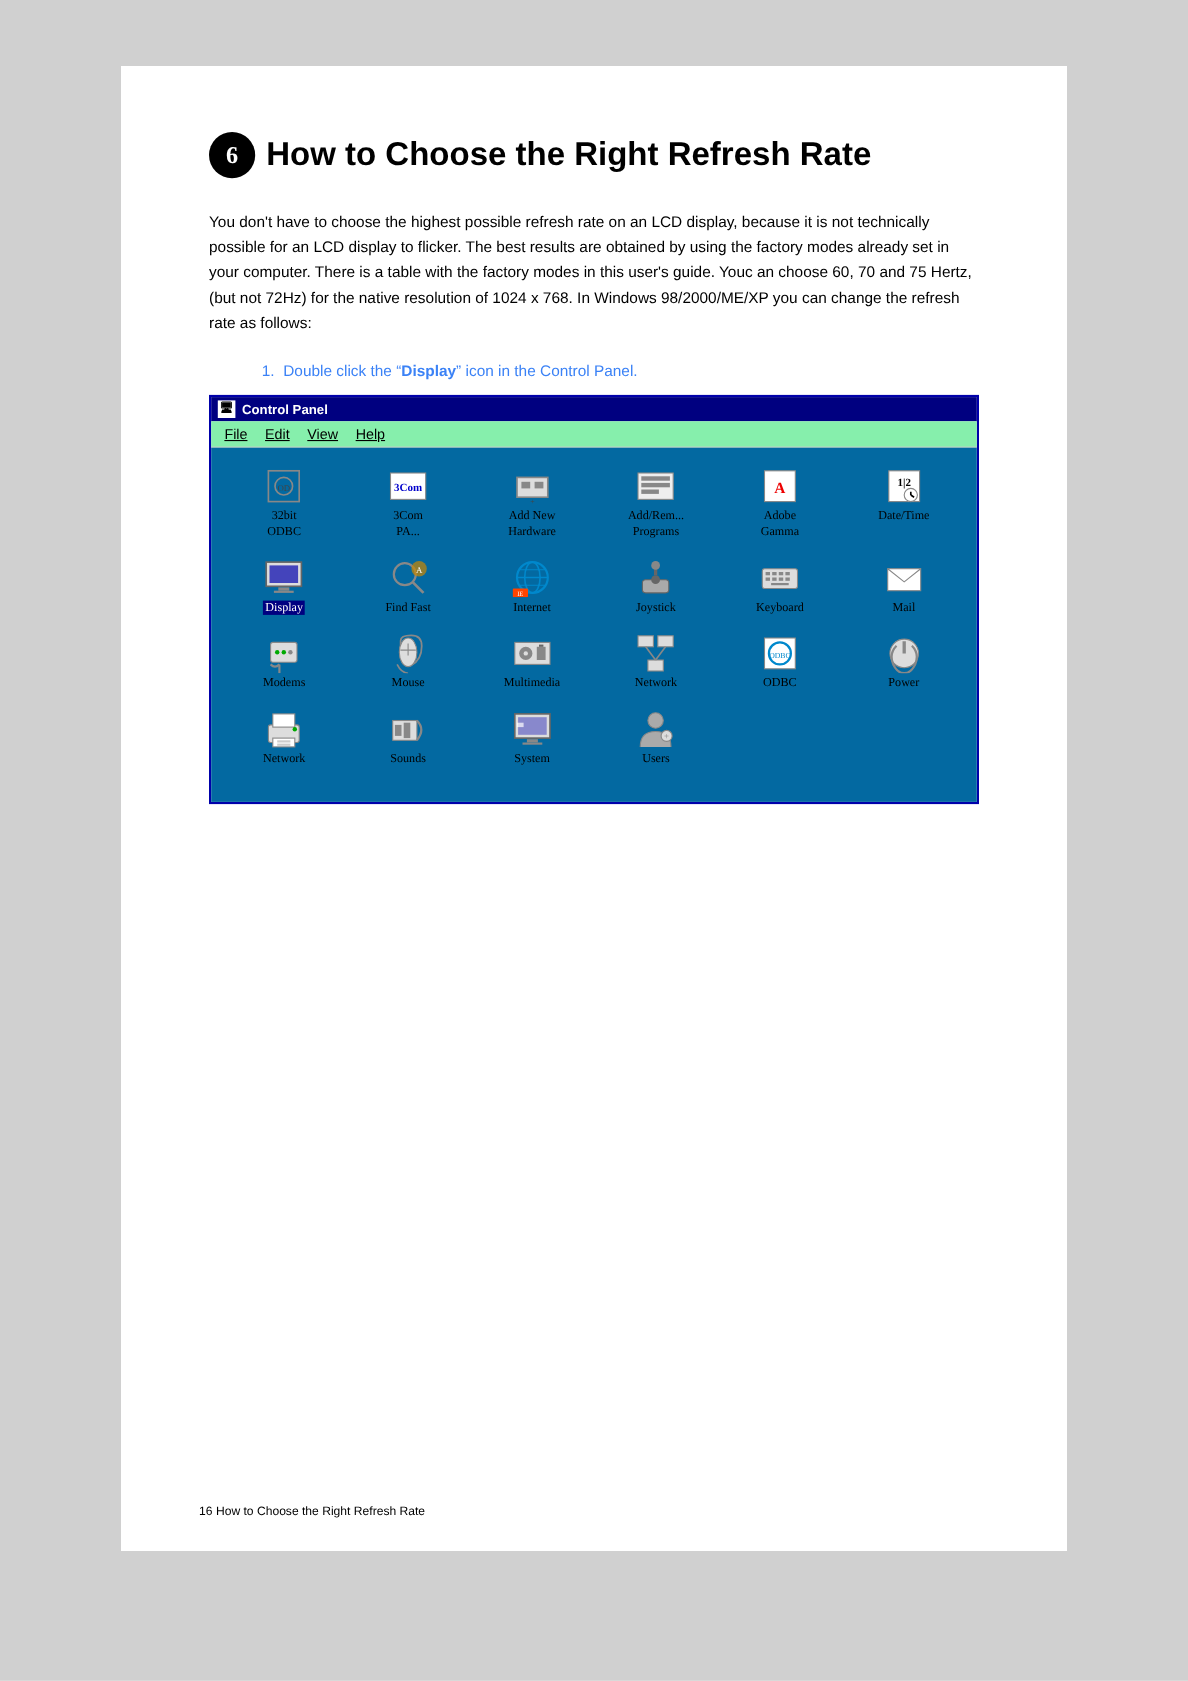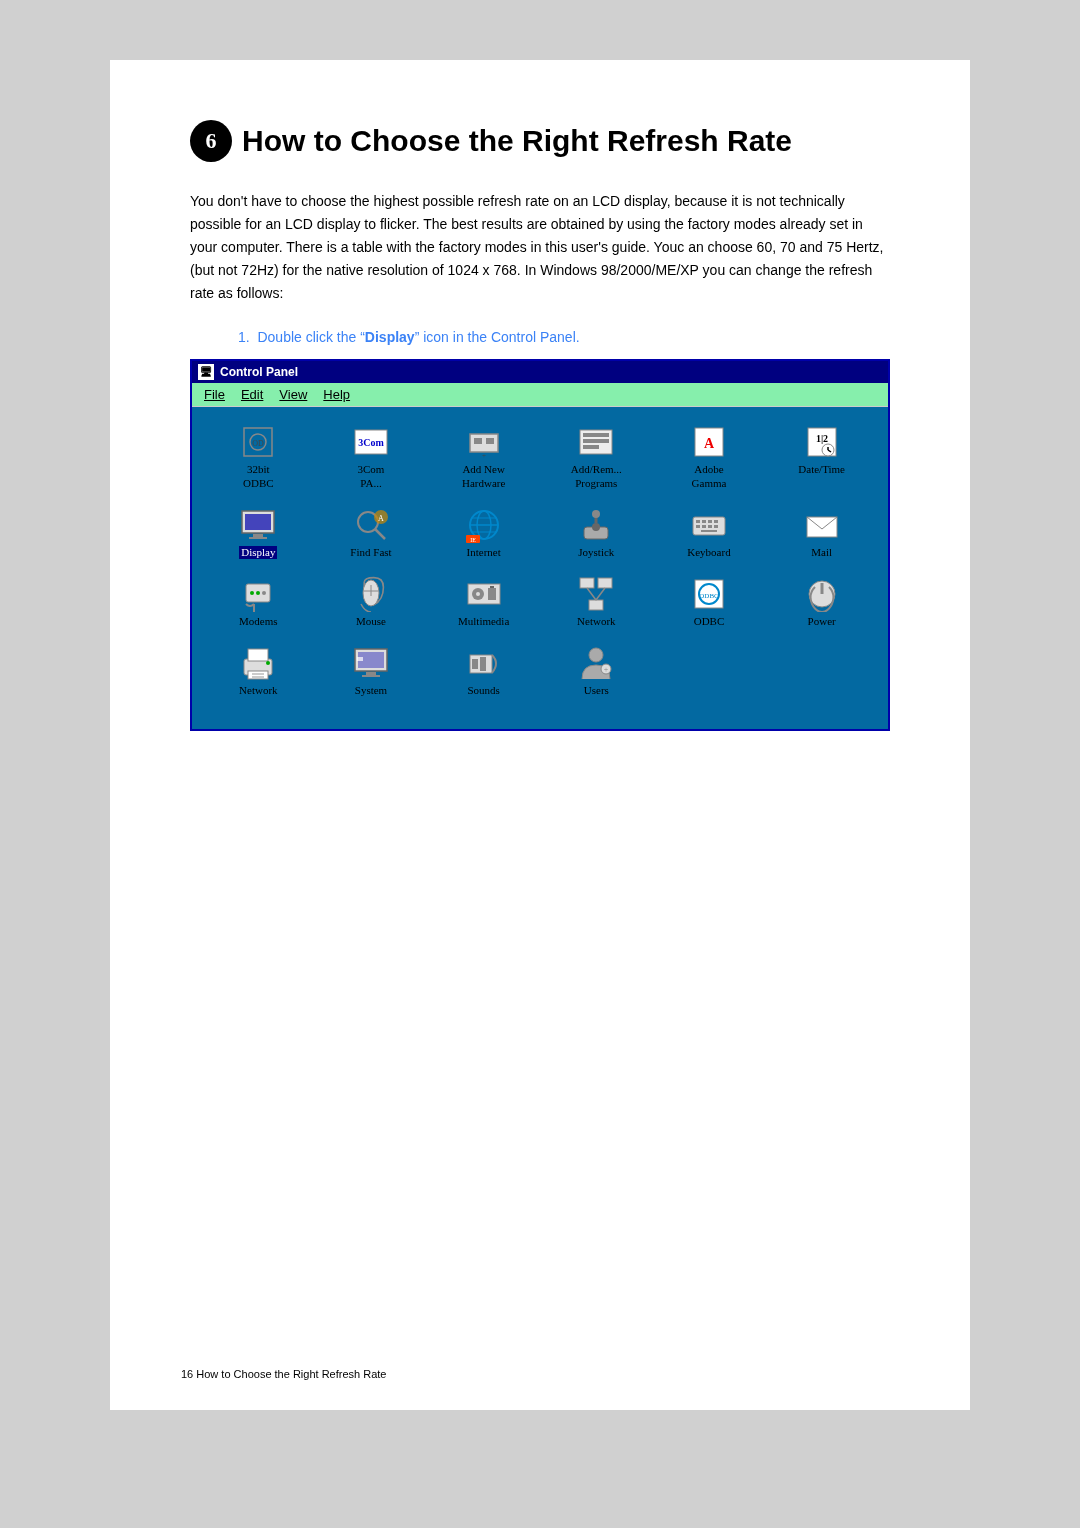--- a/index.html
+++ b/index.html
@@ -436,45 +436,45 @@
             <circle cx="28" cy="18" r="2" fill="#00aa00"></circle>
           </svg>
         </div>
         <span class="cp-label">Network</span>
       </div>
 
 
       <div class="cp-item">
         <div class="cp-icon">
           <svg width="36" height="36" viewBox="0 0 36 36">
+            <rect x="4" y="10" width="22" height="18" fill="#ddd" stroke="#888"></rect>
+            <rect x="6" y="14" width="6" height="10" fill="#888"></rect>
+            <rect x="14" y="12" width="6" height="14" fill="#888"></rect>
+            <path d="M26,10 Q34,18 26,28" fill="none" stroke="#888" stroke-width="2"></path>
+          </svg>
+        </div>
+        <span class="cp-label">Sounds</span>
+      </div>
+
+      <div class="cp-item">
+        <div class="cp-icon">
+          <svg width="36" height="36" viewBox="0 0 36 36">
             <rect x="2" y="4" width="32" height="22" fill="#ddd" stroke="#666" stroke-width="1.5"></rect>
             <rect x="5" y="7" width="26" height="16" fill="#8888cc"></rect>
             <rect x="13" y="27" width="10" height="3" fill="#888"></rect>
             <rect x="9" y="30" width="18" height="2" fill="#888"></rect>
             <rect x="4" y="12" width="6" height="4" fill="#fff" opacity="0.7"></rect>
           </svg>
         </div>
         <span class="cp-label">System</span>
       </div>
 
       <div class="cp-item">
         <div class="cp-icon">
           <svg width="36" height="36" viewBox="0 0 36 36">
-            <rect x="4" y="10" width="22" height="18" fill="#ddd" stroke="#888"></rect>
-            <rect x="6" y="14" width="6" height="10" fill="#888"></rect>
-            <rect x="14" y="12" width="6" height="14" fill="#888"></rect>
-            <path d="M26,10 Q34,18 26,28" fill="none" stroke="#888" stroke-width="2"></path>
-          </svg>
-        </div>
-        <span class="cp-label">Sounds</span>
-      </div>
-
-      <div class="cp-item">
-        <div class="cp-icon">
-          <svg width="36" height="36" viewBox="0 0 36 36">
             <circle cx="18" cy="10" r="7" fill="#aaa" stroke="#888"></circle>
             <path d="M4,34 Q4,20 18,20 Q32,20 32,34" fill="#aaa" stroke="#888"></path>
             <circle cx="28" cy="24" r="5" fill="#ddd" stroke="#888"></circle>
             <text x="28" y="27" text-anchor="middle" font-size="8" fill="#888">+</text>
           </svg>
         </div>
         <span class="cp-label">Users</span>
       </div>
 
       <div class="cp-item"></div>

